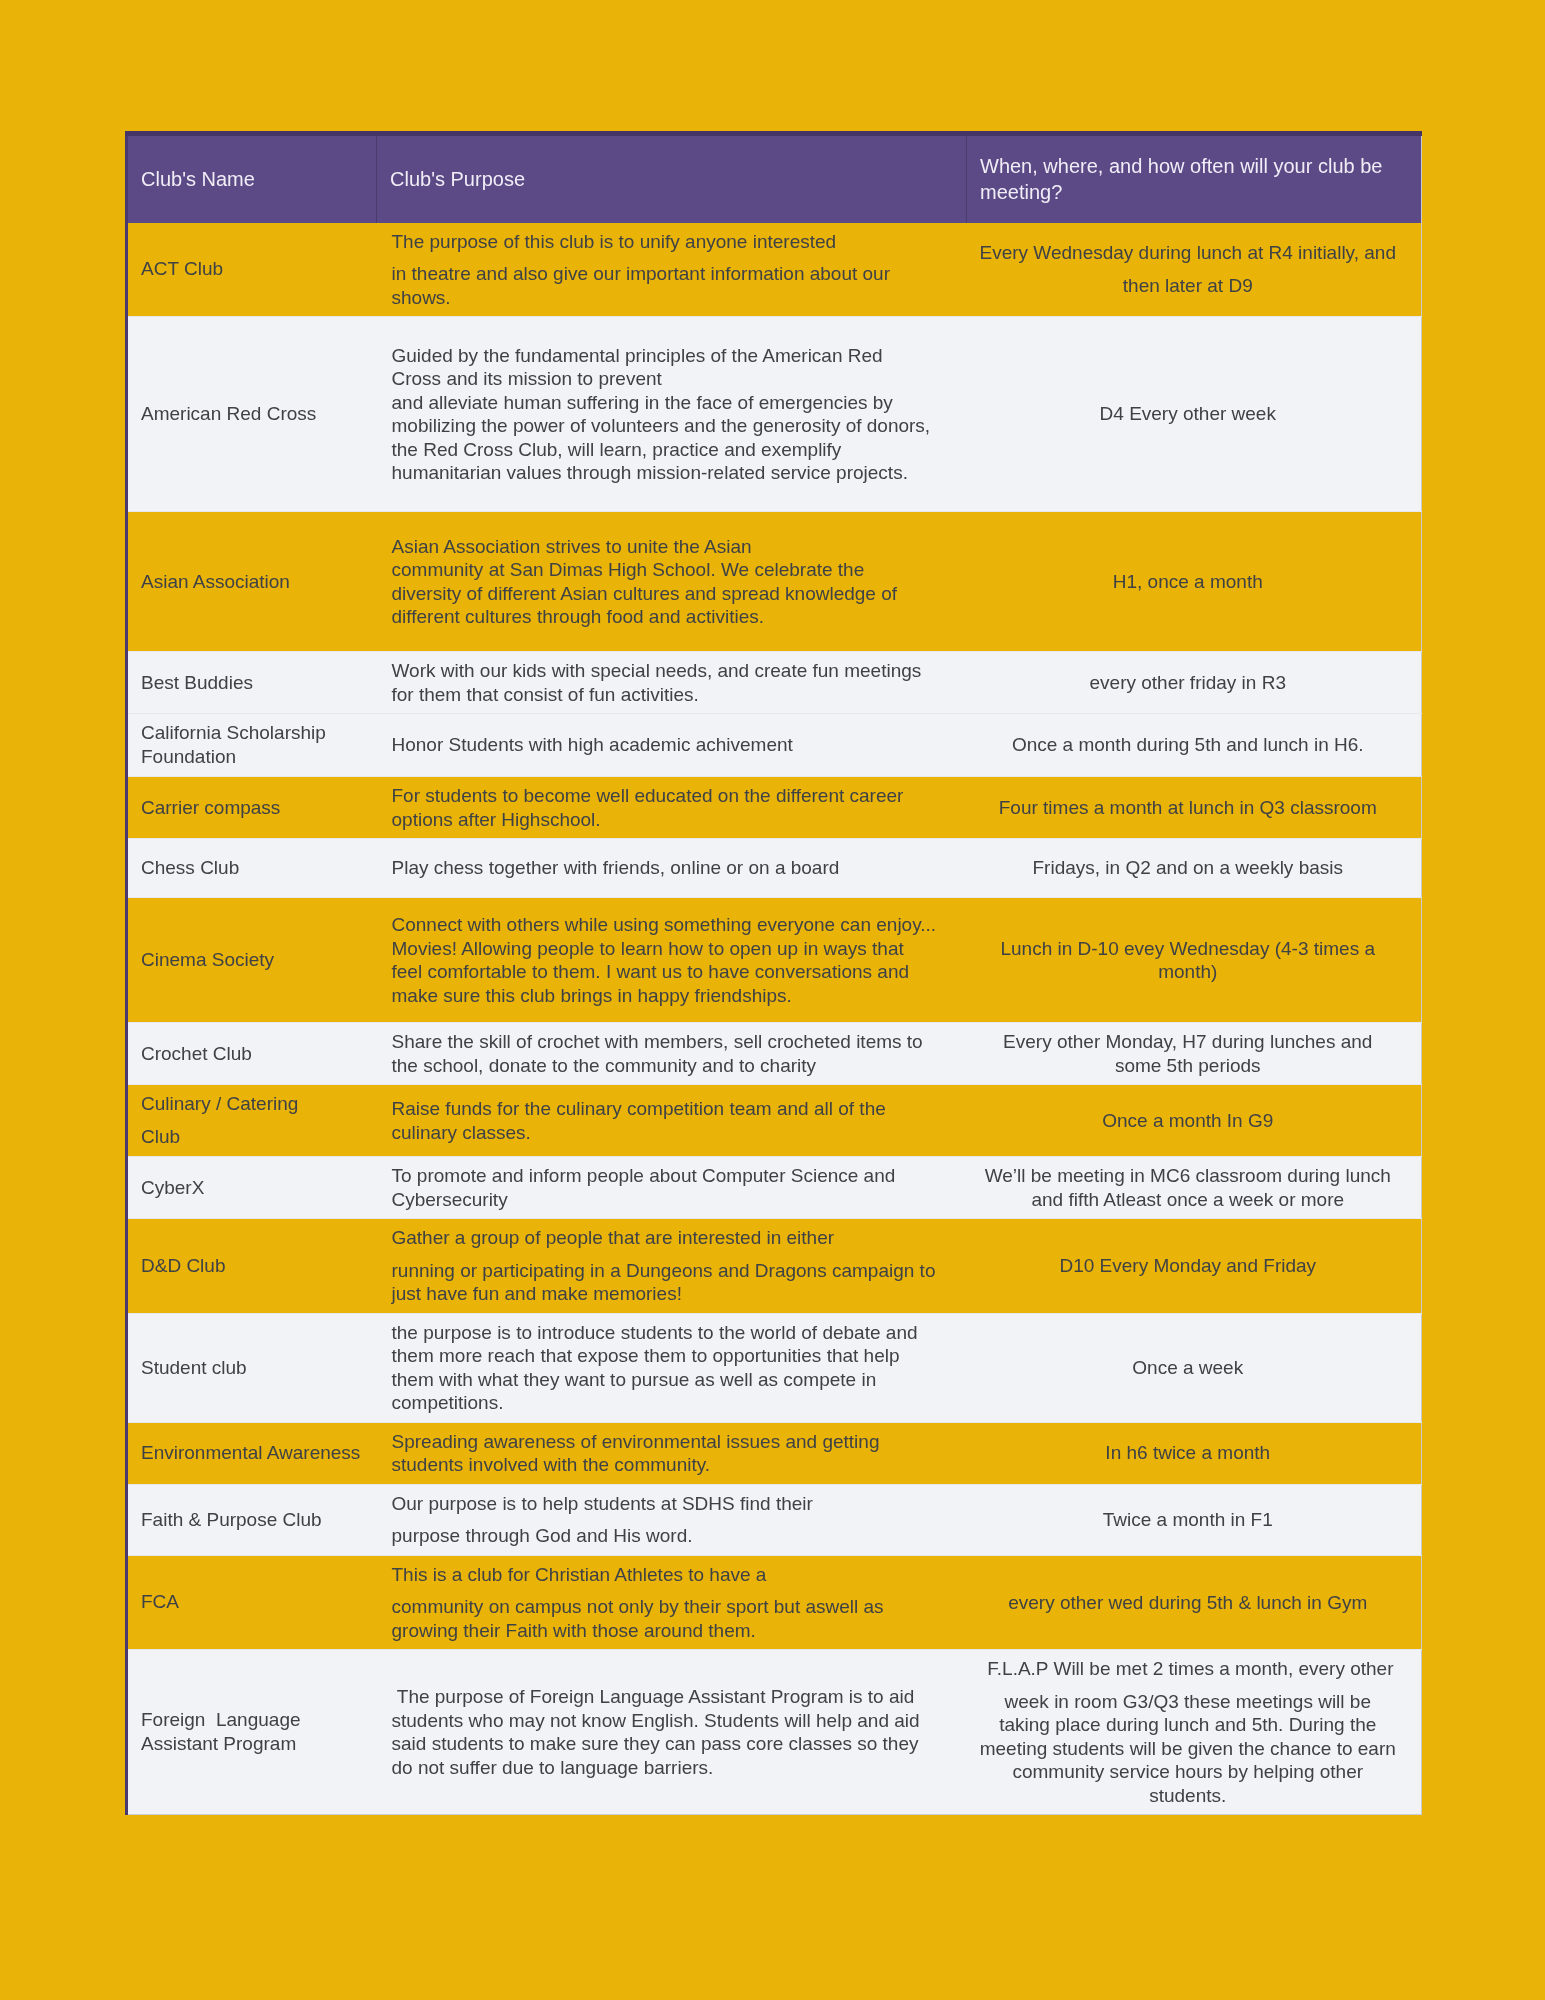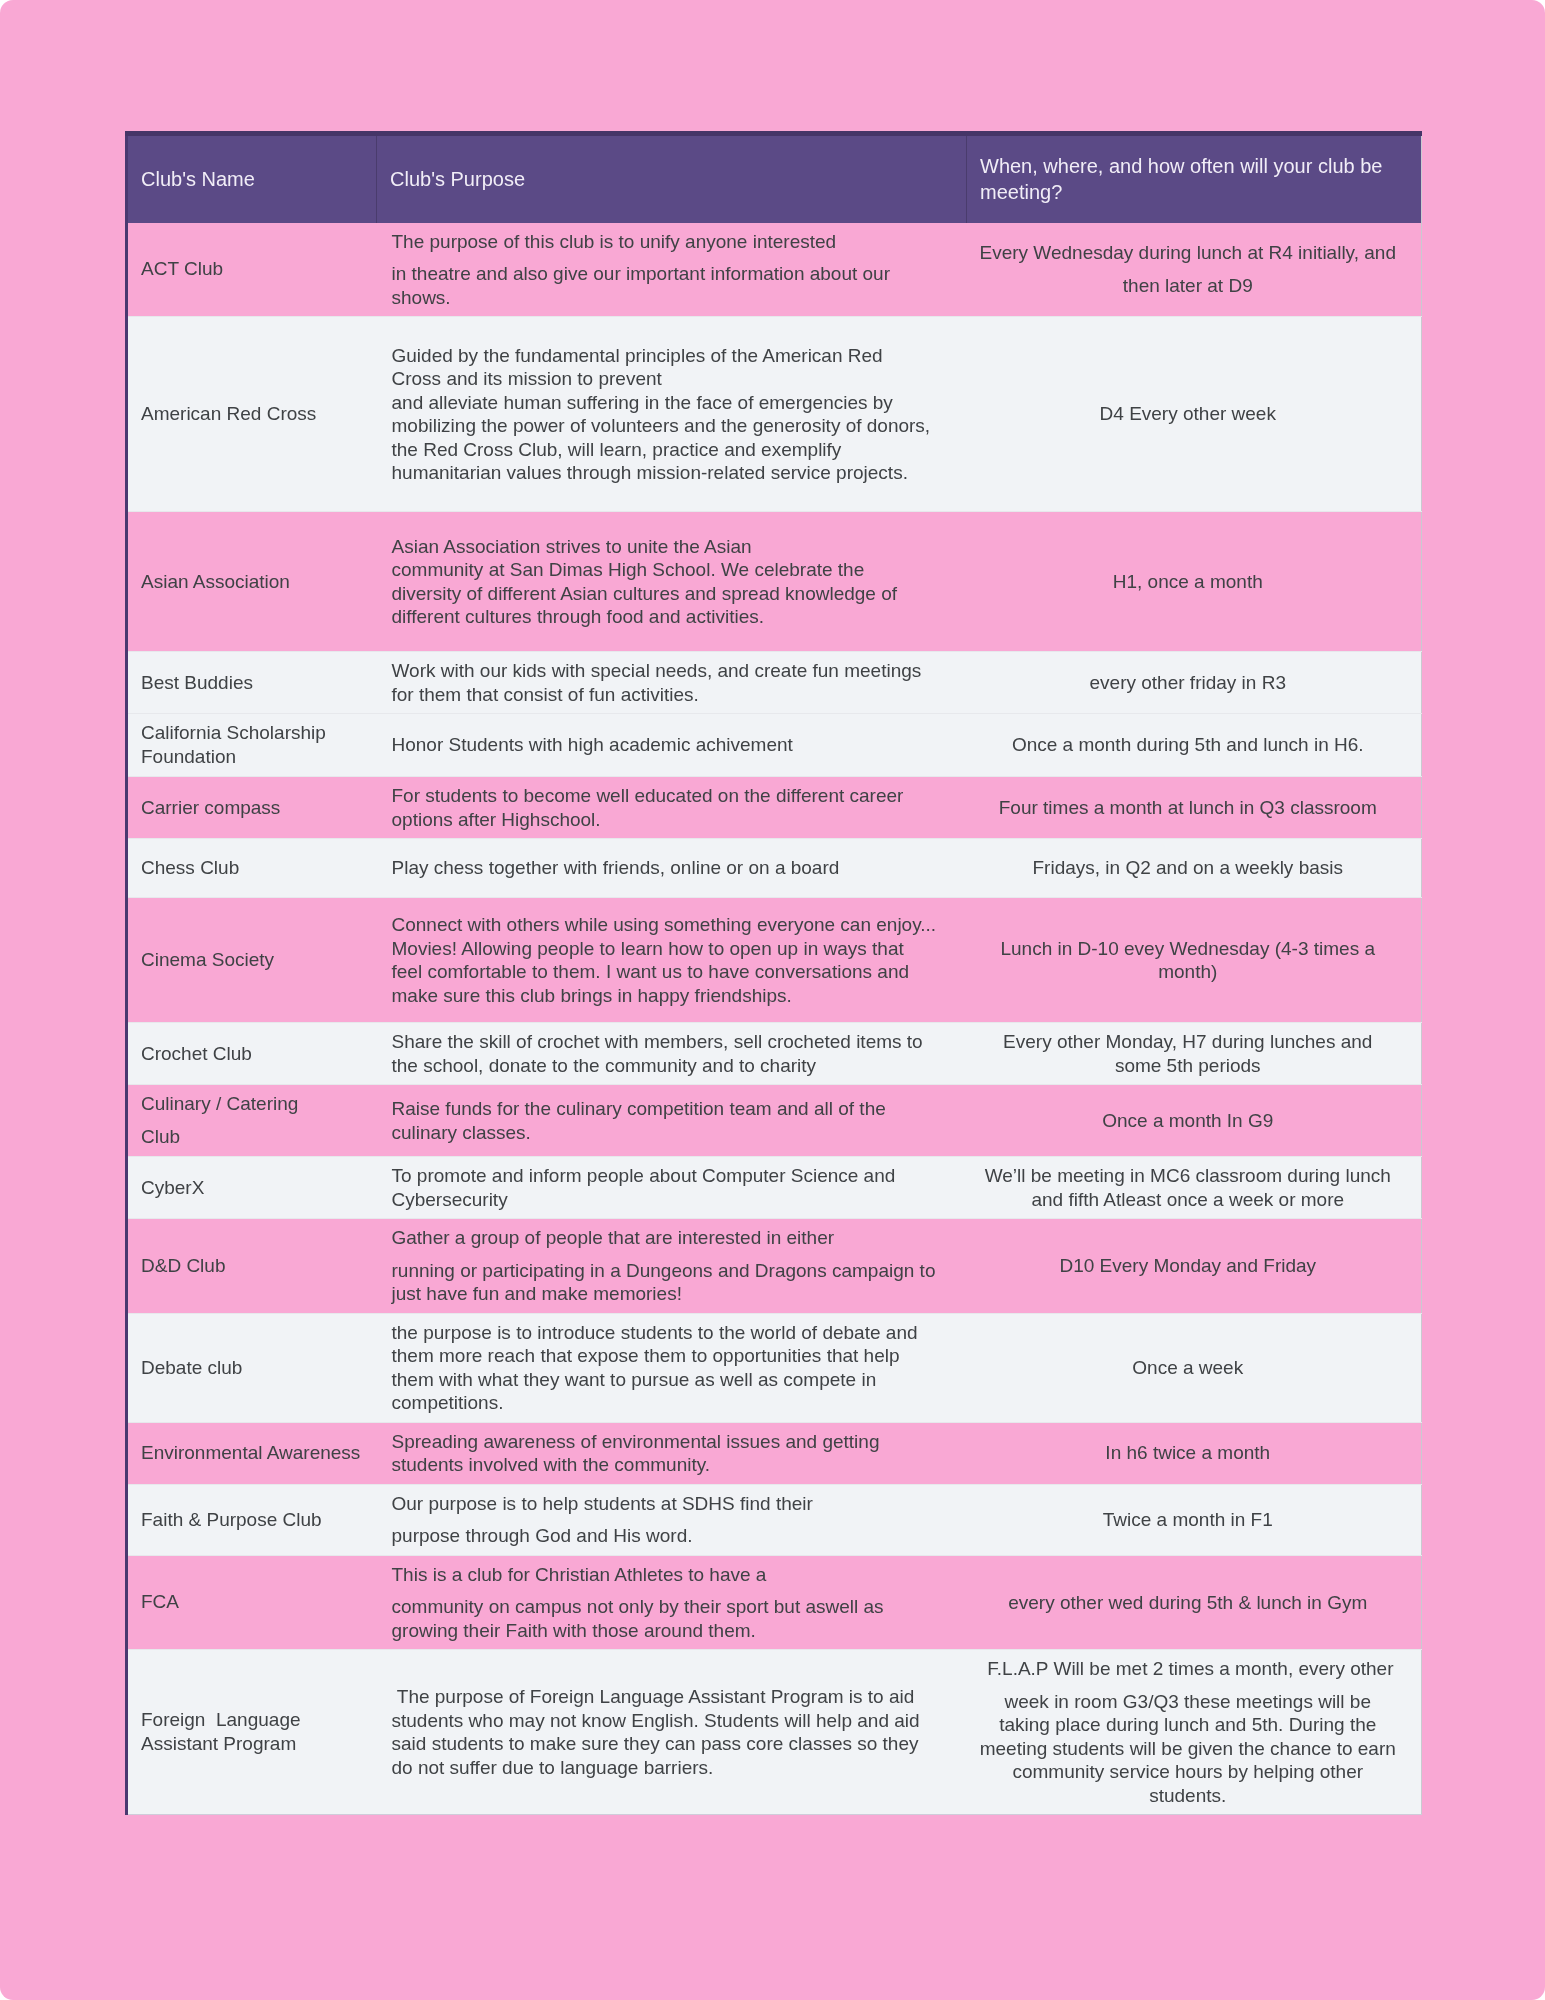--- a/index.html
+++ b/index.html
@@ -4,24 +4,23 @@
 <style>
   html, body {
     margin: 0;
     padding: 0;
     background: #ffffff;
   }
   .page {
     position: relative;
     width: 1545px;
     height: 2000px;
-    background: #f9a8d4;
+    background: #eab308;
     overflow: hidden;
     font-family: "Liberation Sans", "DejaVu Sans", sans-serif;
-    border-radius: 13px;
   }
   table.clubs-table {
     position: absolute;
     left: 125px;
     top: 131px;
     width: 1295px;
     border-collapse: collapse;
     table-layout: fixed;
     border-left: 3px solid var(--left-border, #4a3970);
     border-right: 1px solid var(--right-border, #c9cad0);
@@ -231,21 +230,21 @@
           <td class="purpose-cell">
             <p>Gather a group of people that are interested in either</p>
             <p>running or participating in a Dungeons and Dragons campaign to just have fun and make memories!</p>
           </td>
           <td class="meeting-cell">
             <p>D10 Every Monday and Friday</p>
           </td>
         </tr>
         <tr class="alt" style="height: 105px;">
           <td class="name-cell">
-            <p>Debate club</p>
+            <p>Student club</p>
           </td>
           <td class="purpose-cell">
             <p>the purpose is to introduce students to the world of debate and them more reach that expose them to opportunities that help them with what they want to pursue as well as compete in competitions.</p>
           </td>
           <td class="meeting-cell">
             <p>Once a week</p>
           </td>
         </tr>
         <tr style="height: 60px;">
           <td class="name-cell">

